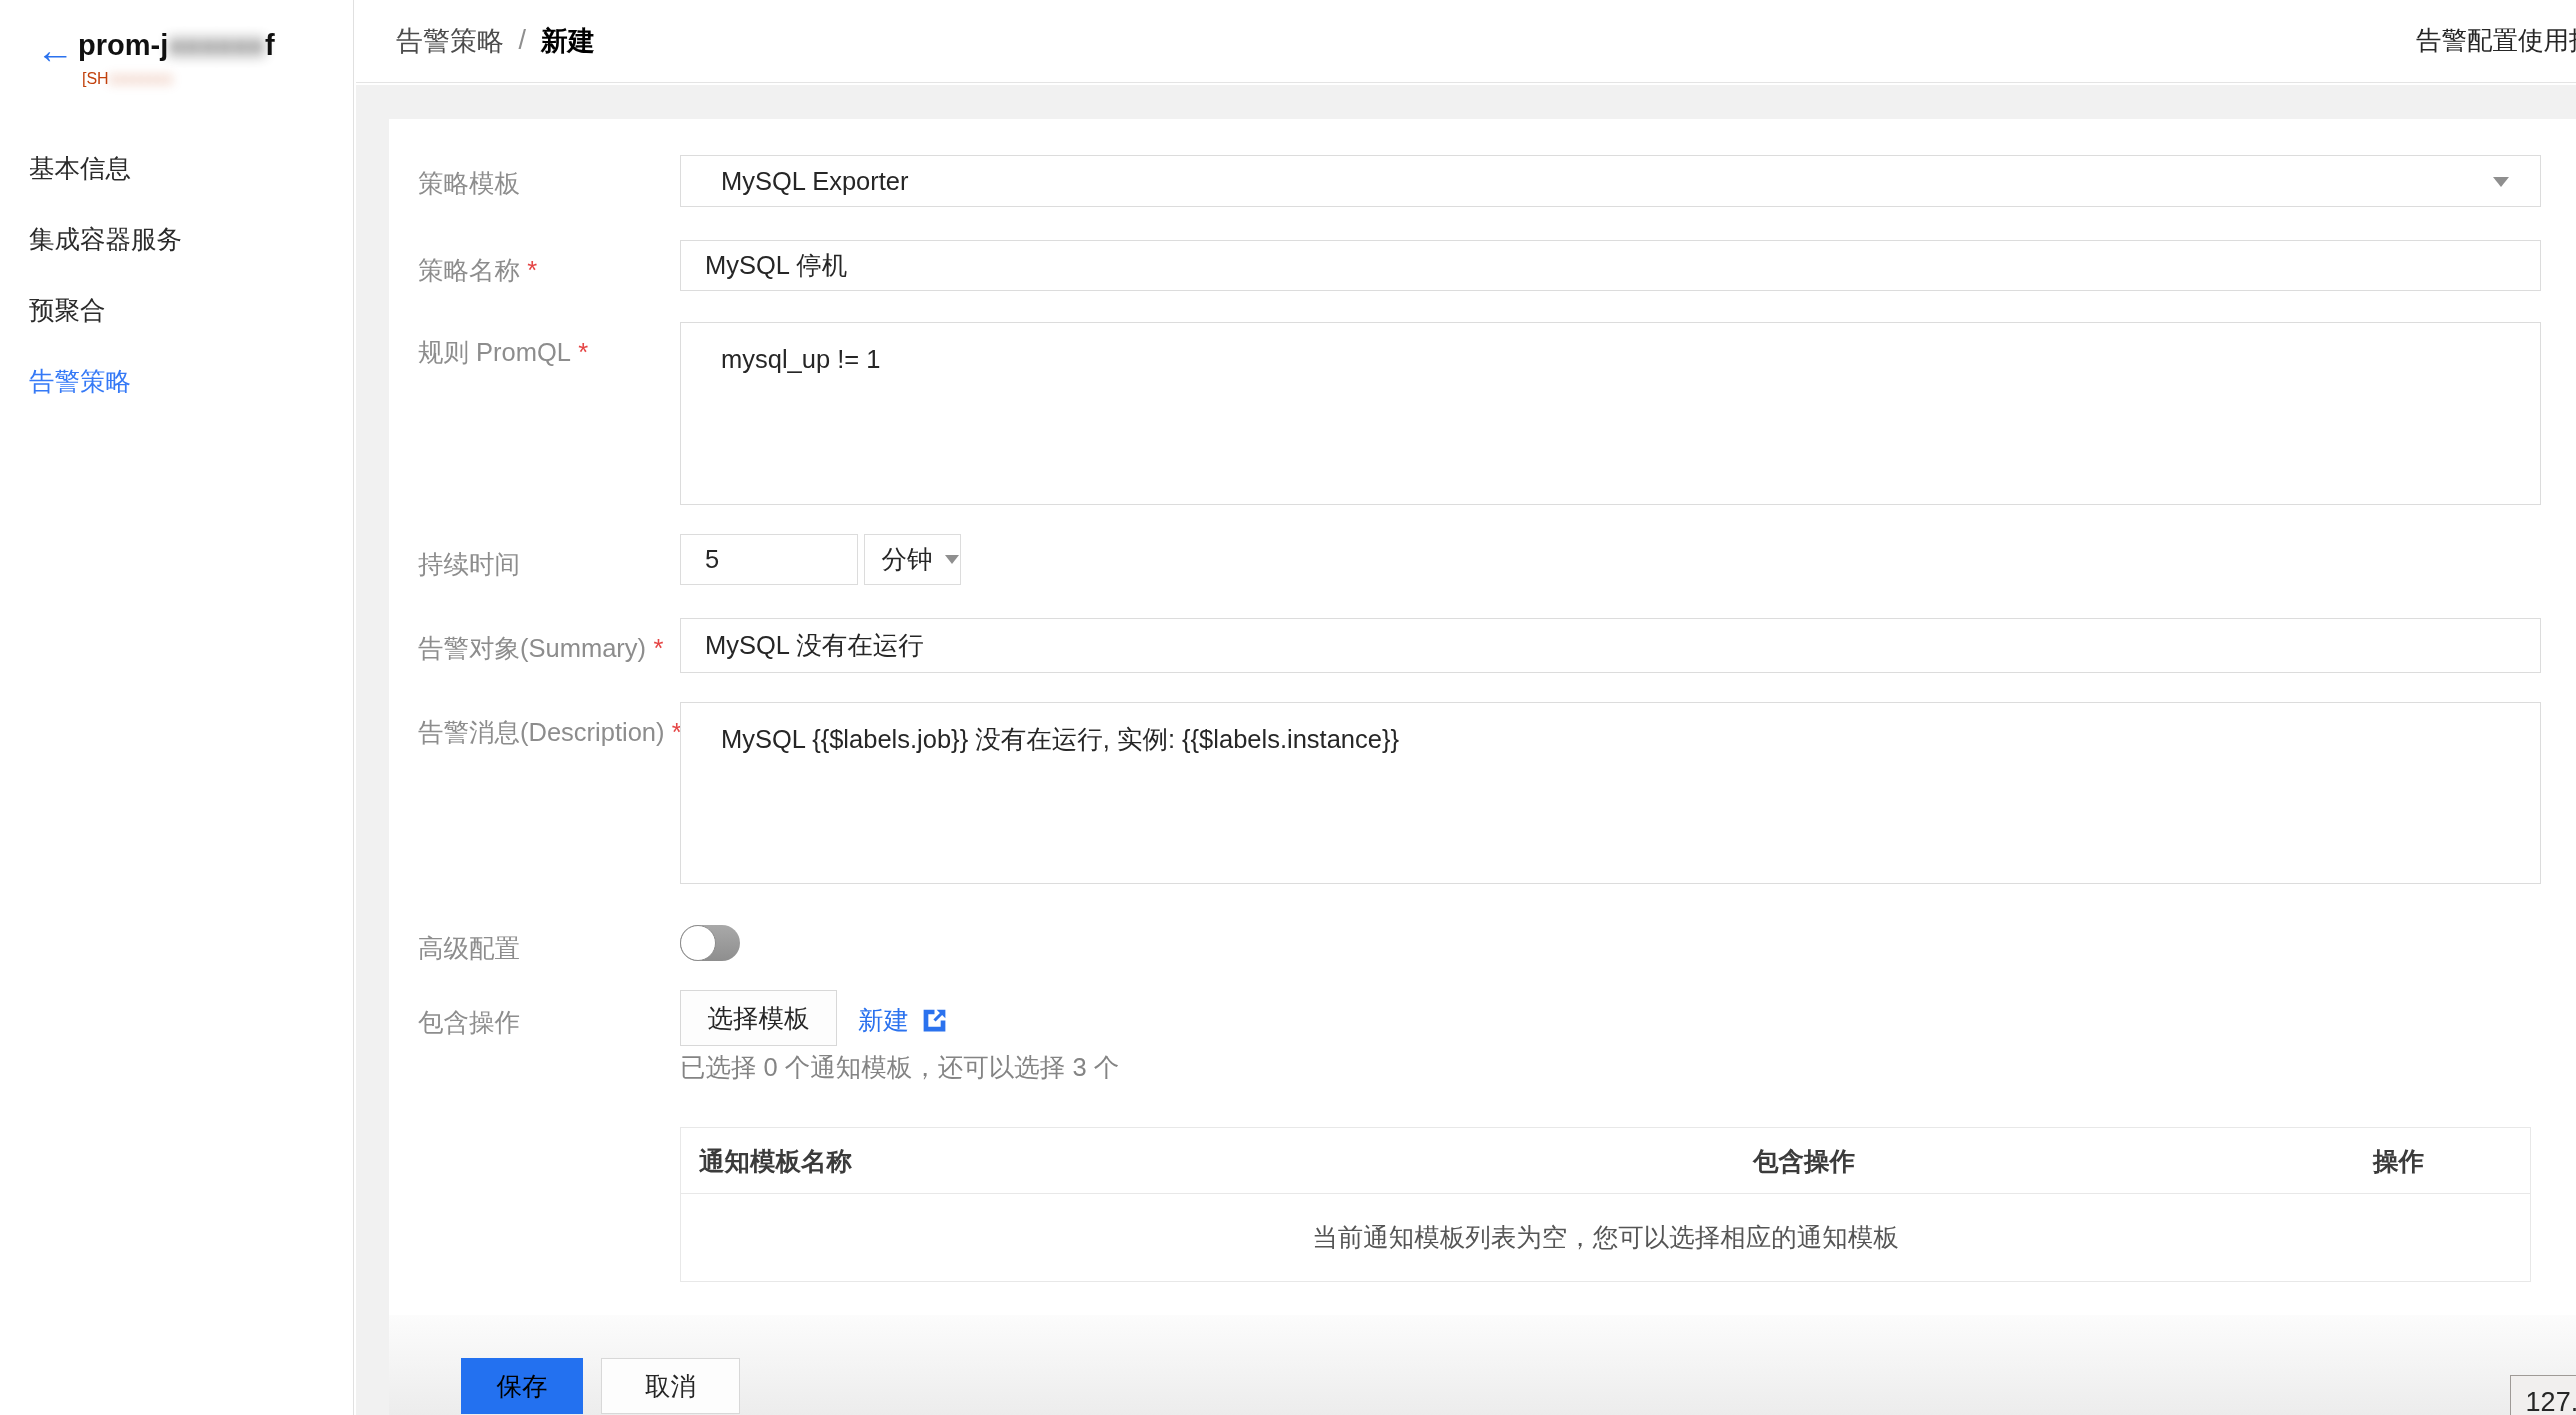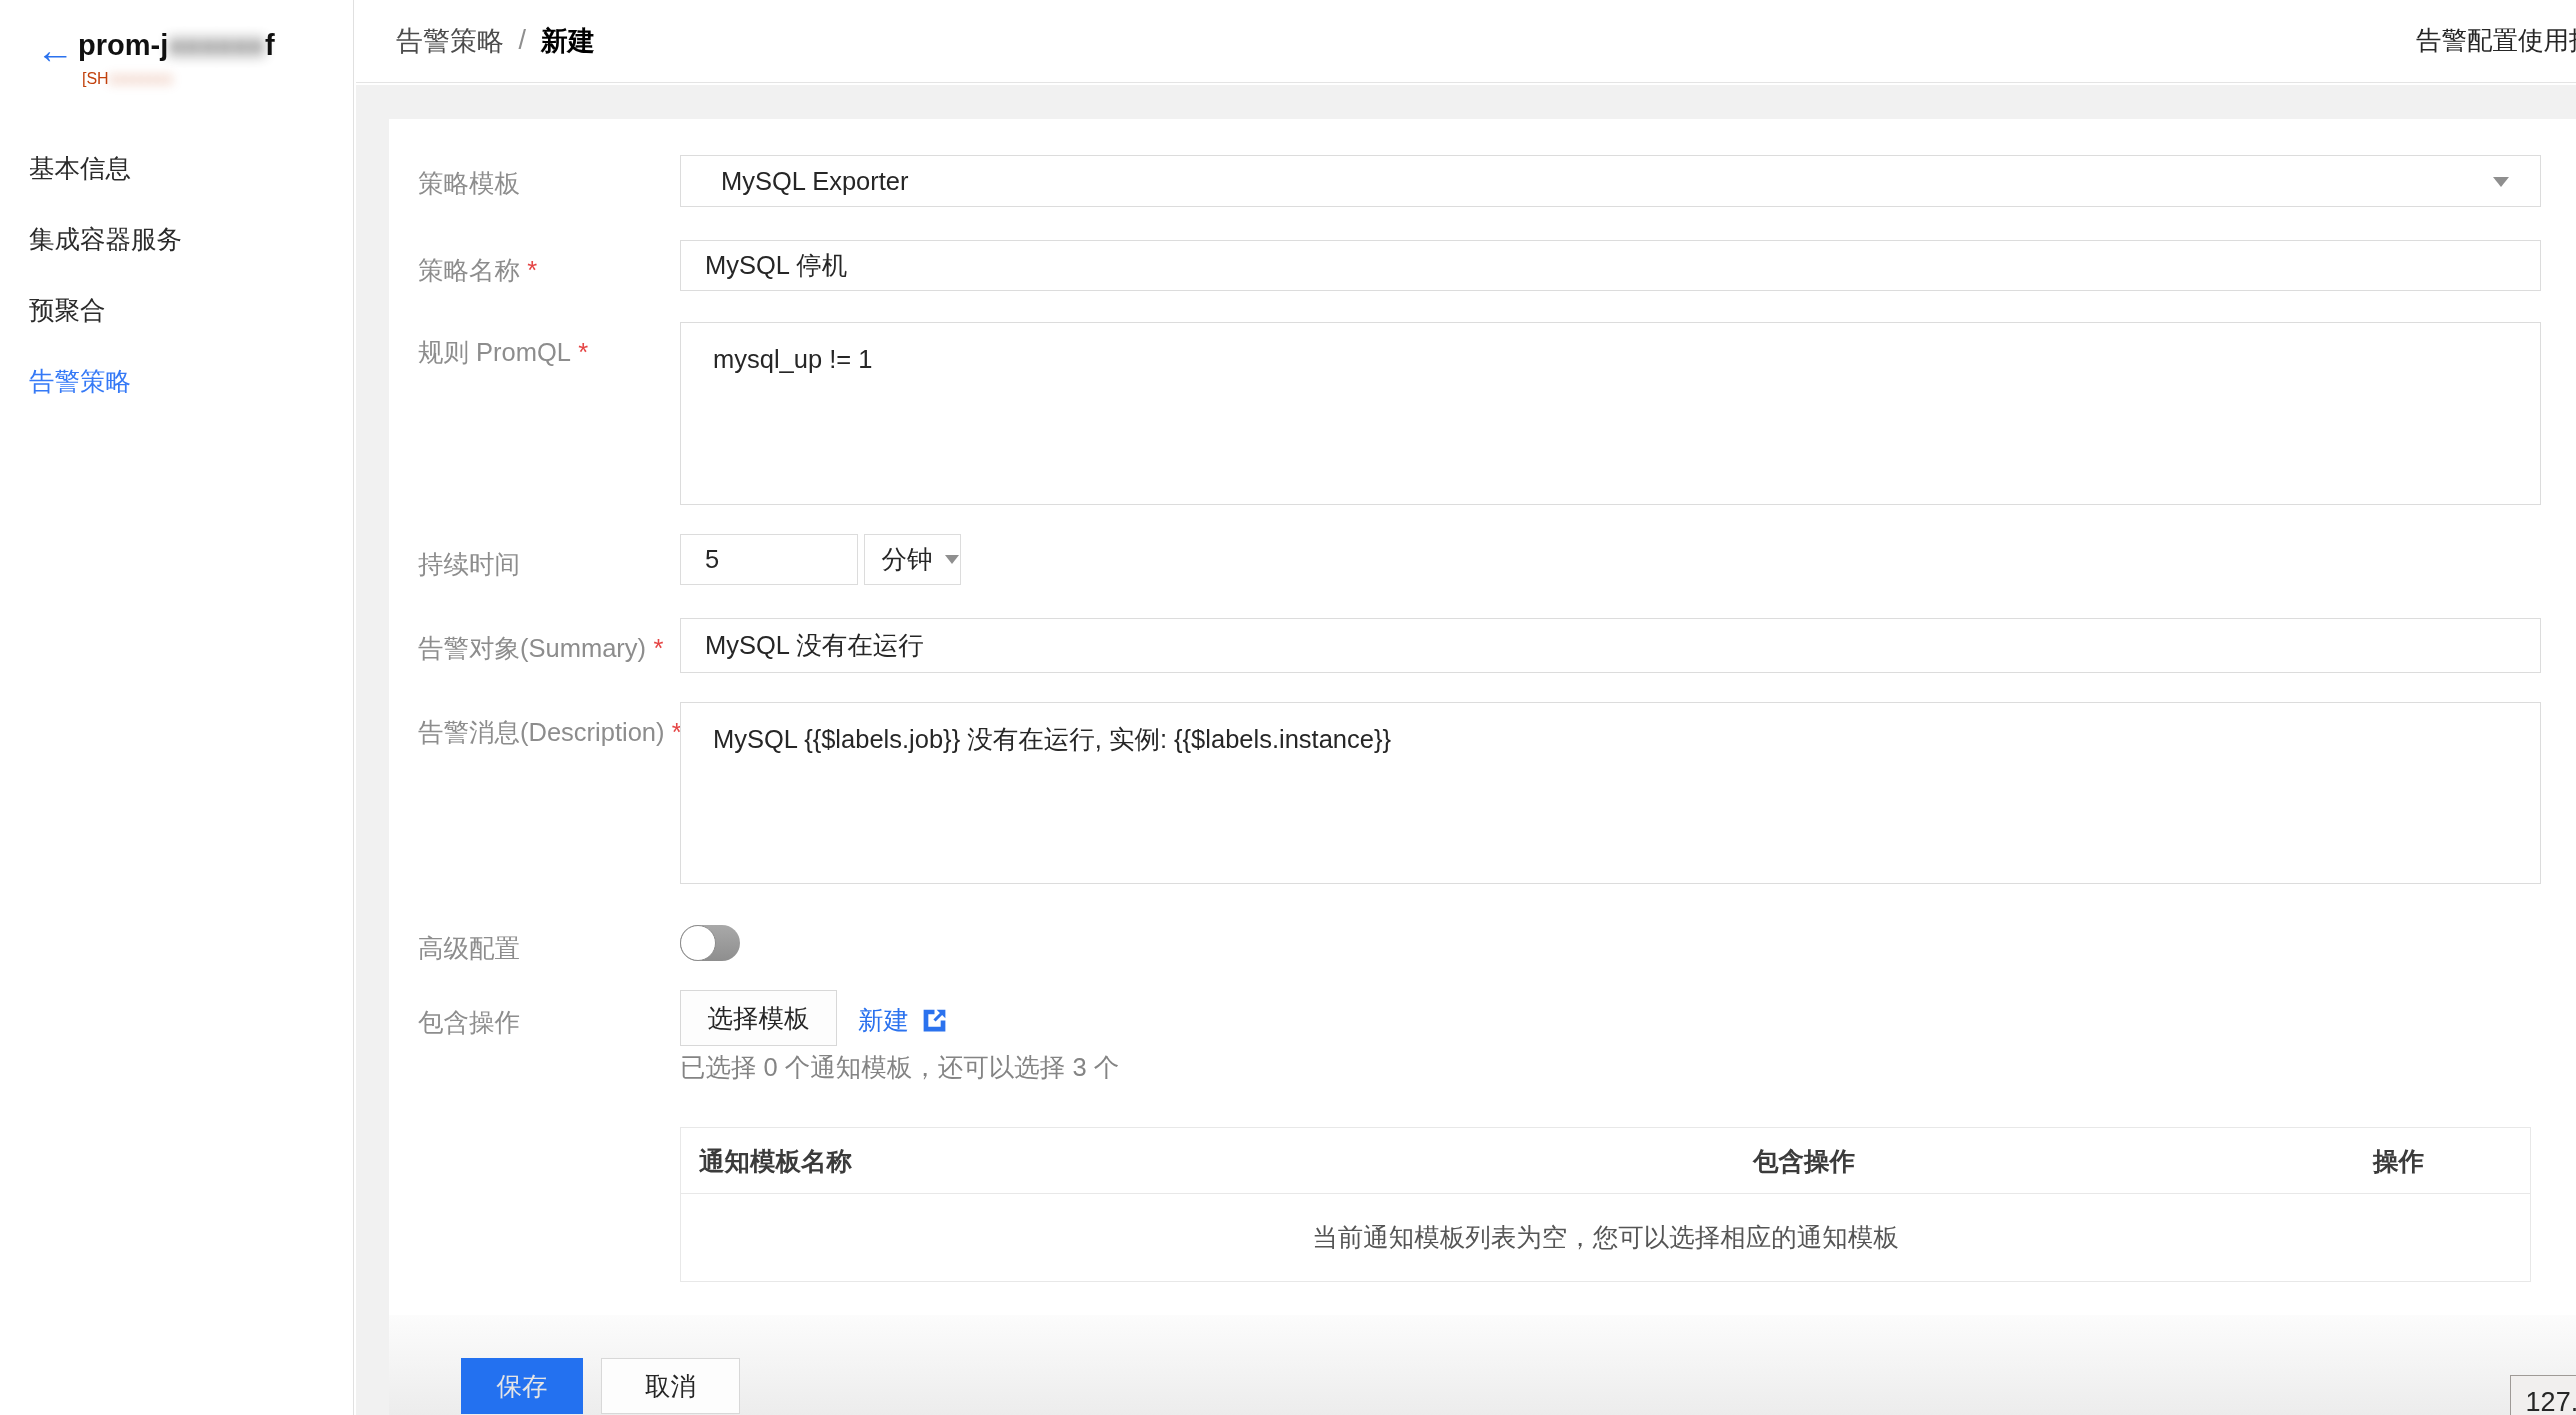--- a/index.html
+++ b/index.html
@@ -32,21 +32,21 @@
 
   
   .main { position:absolute; left:356px; top:85px; right:0; bottom:0; background:#f1f1f1; }
   .card { position:absolute; left:33px; top:34px; right:0; height:1196px; background:#fff; }
 
   .form-label { position:absolute; left:29px; font-size:25.5px; color:#8d8d8d; white-space:nowrap; }
   .req { color:#e54545; margin-left:7.3px; font-size:25.5px; }
 
   .ctrl { position:absolute; left:291px; background:#fff; border:1.8px solid #dcdcdc; font-size:25.5px; color:#262626; }
   .ctrl-text { display:flex; align-items:center; padding-left:24px; }
-  .ctrl-area { padding:18px 32px; line-height:36px; }
+  .ctrl-area { padding:18px 40px; line-height:36px; }
 
   .caret { width:0; height:0; border-left:8.2px solid transparent; border-right:8.2px solid transparent;
            border-top:10px solid #8f8f8f; display:inline-block; }
 
   
   .toggle { position:absolute; left:291px; width:60px; height:36px; border-radius:18px;
             background:linear-gradient(180deg,#a9a9a9,#8e8e8e); cursor:pointer; }
   .toggle-knob { position:absolute; left:0px; top:0px; width:36px; height:36px; border-radius:50%;
                  background:#fff; border:1.8px solid #8b8b8b; }
 
@@ -65,21 +65,21 @@
         font-size:25.5px; font-weight:700; color:#3b3b3b; white-space:nowrap; }
   .th-name { left:18px; } .th-ops { left:1072px; } .th-act { left:1692px; }
   .ntable-body { height:87px; display:flex; align-items:center; justify-content:center; }
   .empty-text { font-size:25.5px; color:#555; }
 
   
   .footer { position:absolute; left:33px; right:0; top:1230px; bottom:0;
             background:linear-gradient(180deg,#fcfcfc 0%,#ececec 100%); }
   .footer-divider { position:absolute; left:74px; right:0; top:1230px; height:1.8px; background:#d9d9d9; }
   .btn-save { position:absolute; left:72px; top:43px; width:122px; height:56px; border:none;
-              background:#2371f0; color:#e5e5e5; font-size:25.5px; cursor:pointer; }
+              background:#2371f0; color:#000000; font-size:25.5px; cursor:pointer; }
   .btn-cancel { position:absolute; left:212px; top:43px; width:139px; height:56px; cursor:pointer; }
 
   
   .host-tip { position:absolute; left:2510px; top:1375px; width:128px; height:55px;
               background:#f1efee; border:1.8px solid #9f9a96; font-size:27px; color:#262626;
               display:flex; align-items:center; padding-left:14.6px; white-space:nowrap; overflow:hidden; }
 </style>
 </head>
 <body>
 

